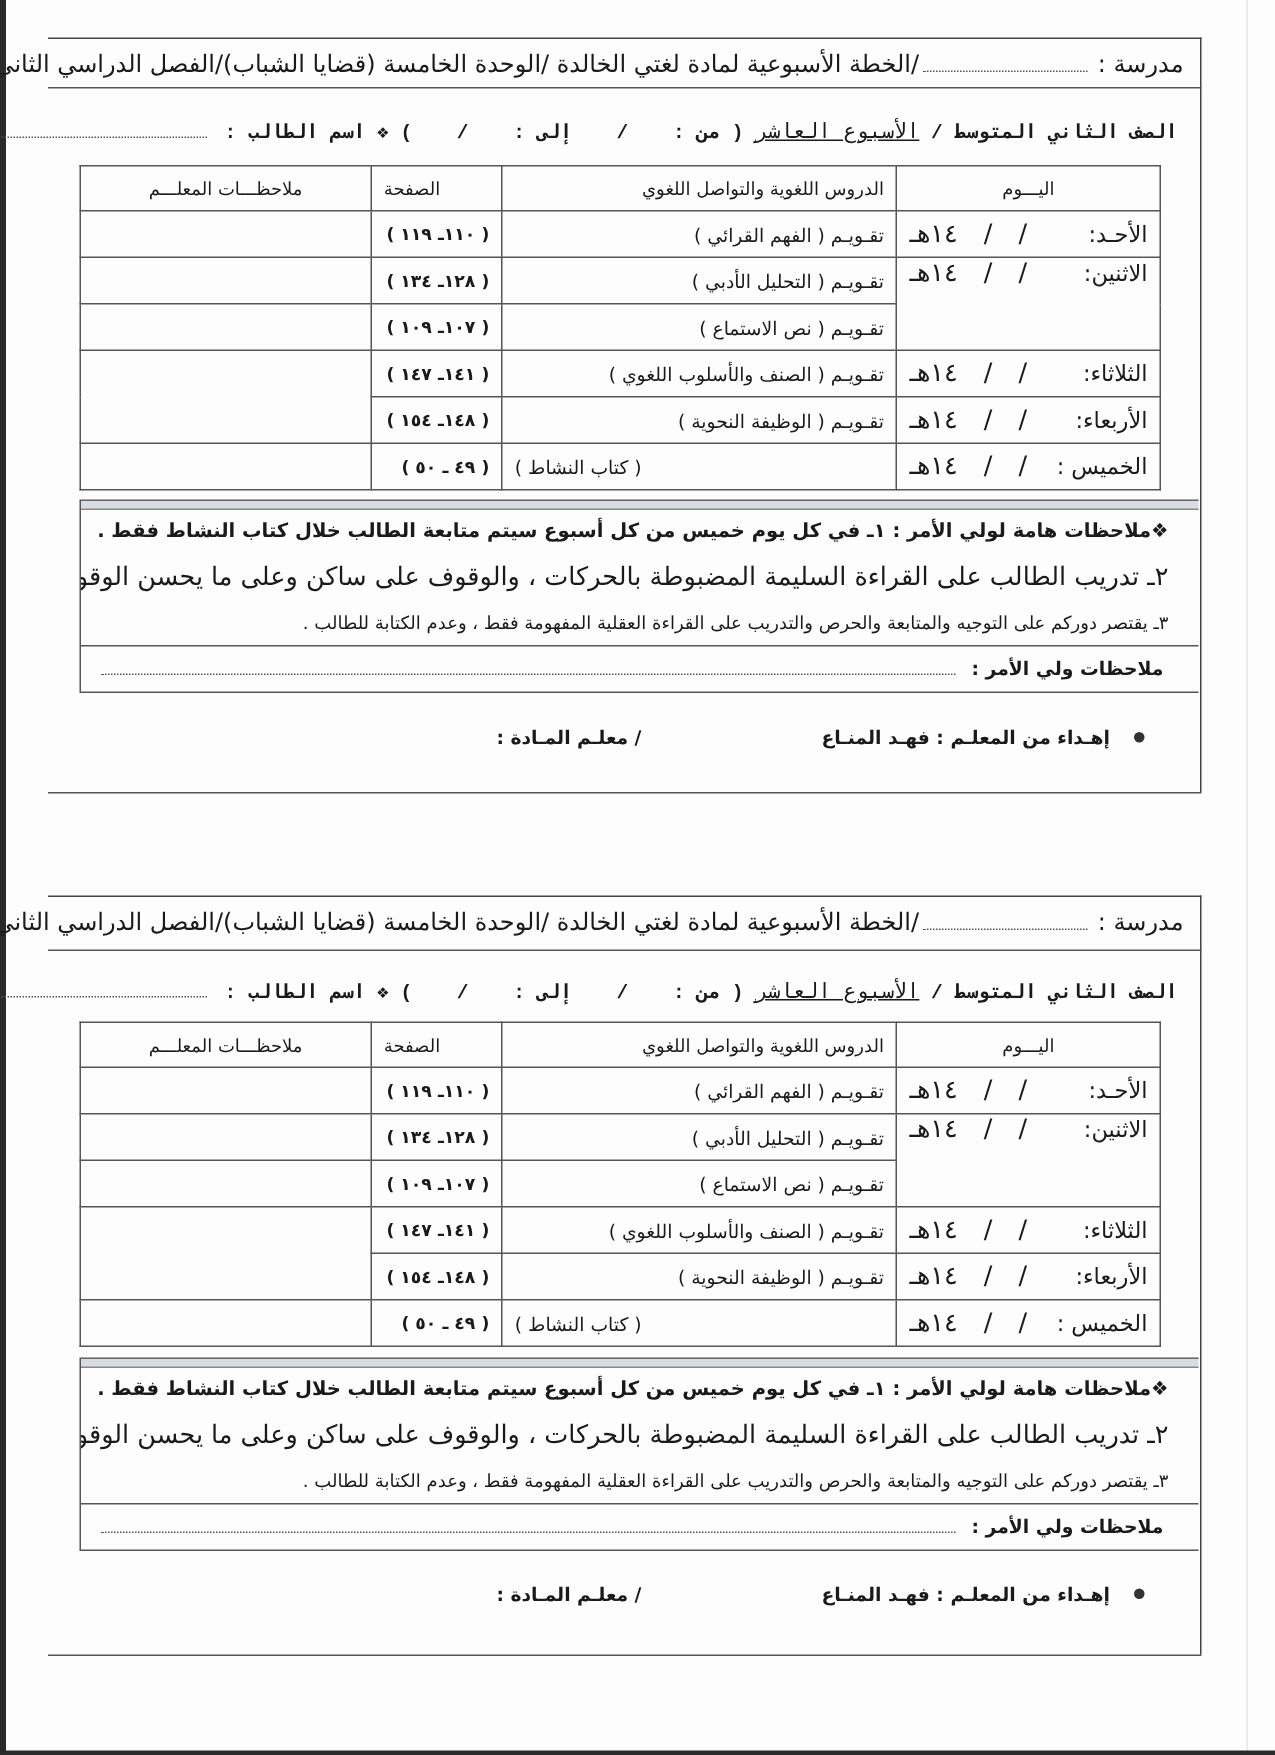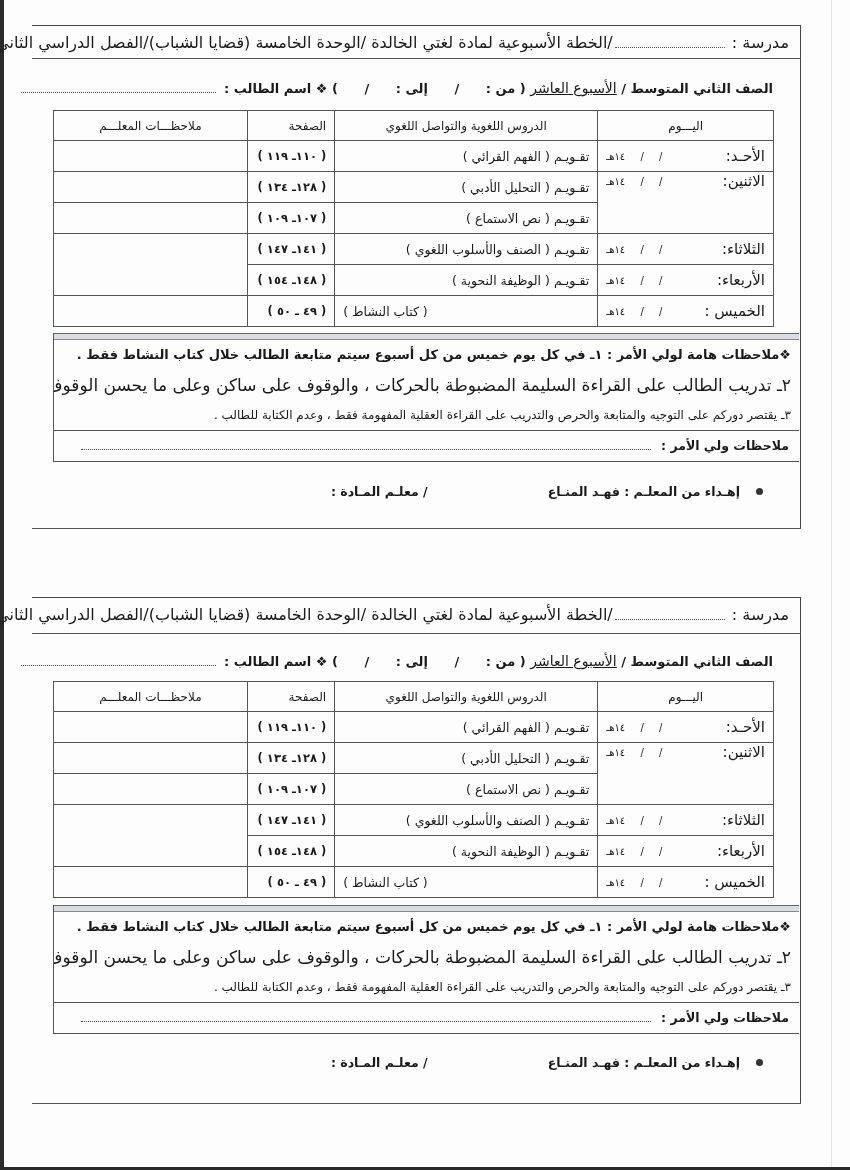--- a/index.html
+++ b/index.html
@@ -19,59 +19,59 @@
     .frame-bottom { position: absolute; left: 0; right: 0; height: 0; border-top: 1.5px solid #555; }
 
     .school-line {
       position: absolute; right: 12px; left: 4px; top: 8px;
       font-size: 16px; white-space: nowrap; letter-spacing: 0px;
     }
     .school-line .dots { display: inline-block; width: 110px; border-bottom: 1px dotted #555; margin: 0 2px; height: 8px; }
     .rule { position: absolute; left: 0; right: 0; height: 0; border-top: 1.2px solid #555; }
 
     .class-line {
-      position: absolute; right: 28px; left: 0; font-size: 13px; font-weight: bold; white-space: nowrap;
+      position: absolute; right: 16px; left: 0; font-size: 13px; font-weight: bold; white-space: nowrap; font-family: Liberation Mono, monospace;
     }
     .class-line .week { text-decoration: underline; font-weight: normal; font-size: 14px; }
     .class-line .sp { display: inline-block; width: 22px; }
     .class-line .dots { display: inline-block; width: 195px; border-bottom: 1px dotted #555; height: 8px; margin-right: 4px; }
 
     table.plan {
       position: absolute; left: 21px; width: 721px; border-collapse: collapse;
       font-size: 12px; table-layout: fixed;
     }
     table.plan td, table.plan th {
       border: 1.2px solid #555; padding: 0 8px; white-space: nowrap; overflow: hidden;
     }
     table.plan th { font-weight: normal; height: 29px; font-size: 12px; }
     table.plan td { height: 30px; }
     .c-day { width: 158px; }
     .c-lesson { width: 245px; }
     .c-page { width: 70px; }
     .c-notes { width: 176px; }
     th.c-day { text-align: center; font-size: 13px; }
-    th.c-lesson { text-align: center; }
-    th.c-page { text-align: right; }
+    th.c-lesson { text-align: right; }
+    th.c-page { text-align: left; }
     th.c-notes { letter-spacing: 1px; }
     .day-cell { display: flex; justify-content: space-between; align-items: center; }
     .day-name { font-size: 15px; }
-    .day-date { font-size: 10px; word-spacing: 12px; }
+    .day-date { font-size: 17px; word-spacing: 12px; }
     td.lesson { font-size: 12.5px; letter-spacing: 0.5px; }
     td.lesson.center { text-align: left; }
     td.pages { text-align: right; font-size: 11.5px; font-weight: bold; }
     td.day-top { vertical-align: top; padding-top: 7px; }
 
     .notes-box {
       position: absolute; left: 21px; width: 745px; border-left: 1.2px solid #555;
     }
     .notes-box .band { height: 5px; background: #d8dde3; border-top: 1.2px solid #666; border-bottom: 1px solid #888; }
-    .note-line { font-size: 12px; padding-right: 8px; height: 30px; line-height: 30px; white-space: nowrap; overflow: hidden; }
+    .note-line { font-size: 12px; padding-right: 20px; height: 30px; line-height: 30px; white-space: nowrap; overflow: hidden; }
     .note-line.bold { font-weight: bold; font-size: 13px; }
     .note-line.small { font-size: 17px; }
-    .parent-row { border-top: 1.2px solid #555; height: 30px; line-height: 30px; font-size: 12.5px; font-weight: bold; padding-right: 10px; white-space: nowrap; border-bottom: 1.2px solid #555; }
+    .parent-row { border-top: 1.2px solid #555; height: 30px; line-height: 30px; font-size: 12.5px; font-weight: bold; padding-right: 10px; white-space: nowrap; border-bottom: 1.2px solid #555; text-align: center; }
     .parent-row .dots { display: inline-block; width: 570px; border-bottom: 1px dotted #555; height: 8px; margin-right: 6px; }
 
     .sig-line { position: absolute; right: 38px; font-size: 12.5px; font-weight: bold; white-space: nowrap; display: flex; align-items: center; }
     .bullet { display: inline-block; width: 7px; height: 7px; border-radius: 50%; background: #333; margin-left: 16px; }
     .sig-gap { display: inline-block; width: 120px; }
   </style>
 </head>
 <body>
 
 <div class="scan-left"></div>

